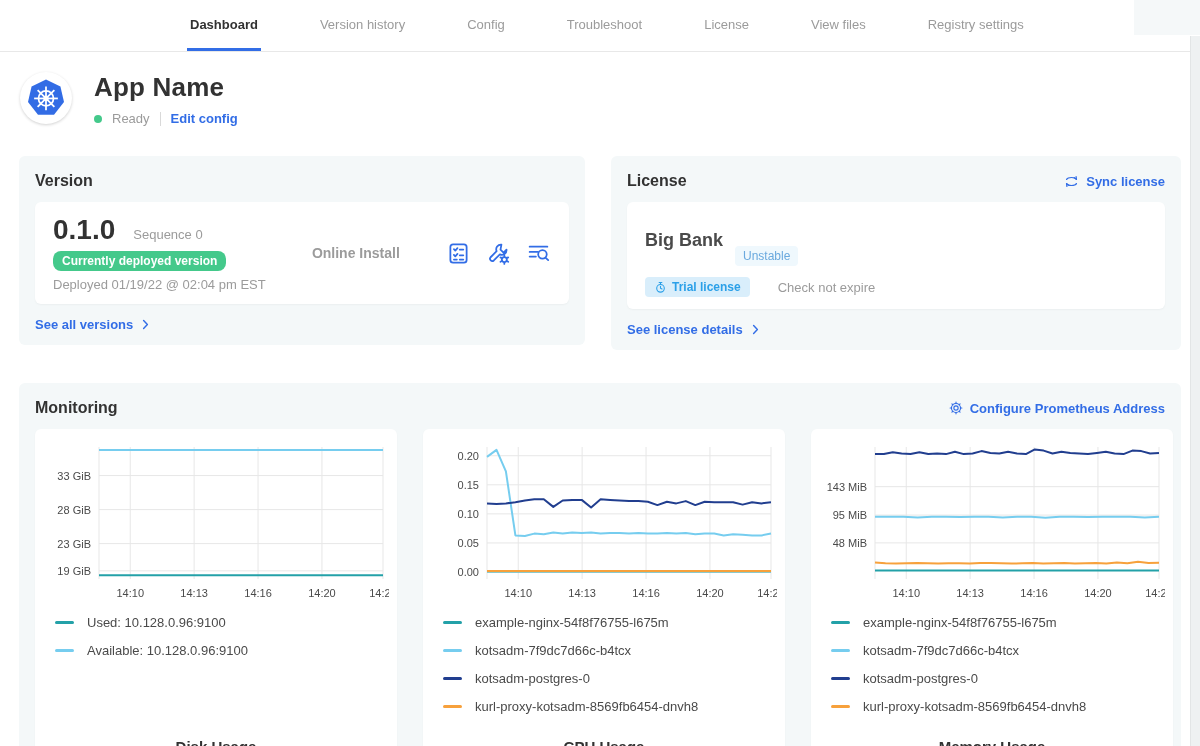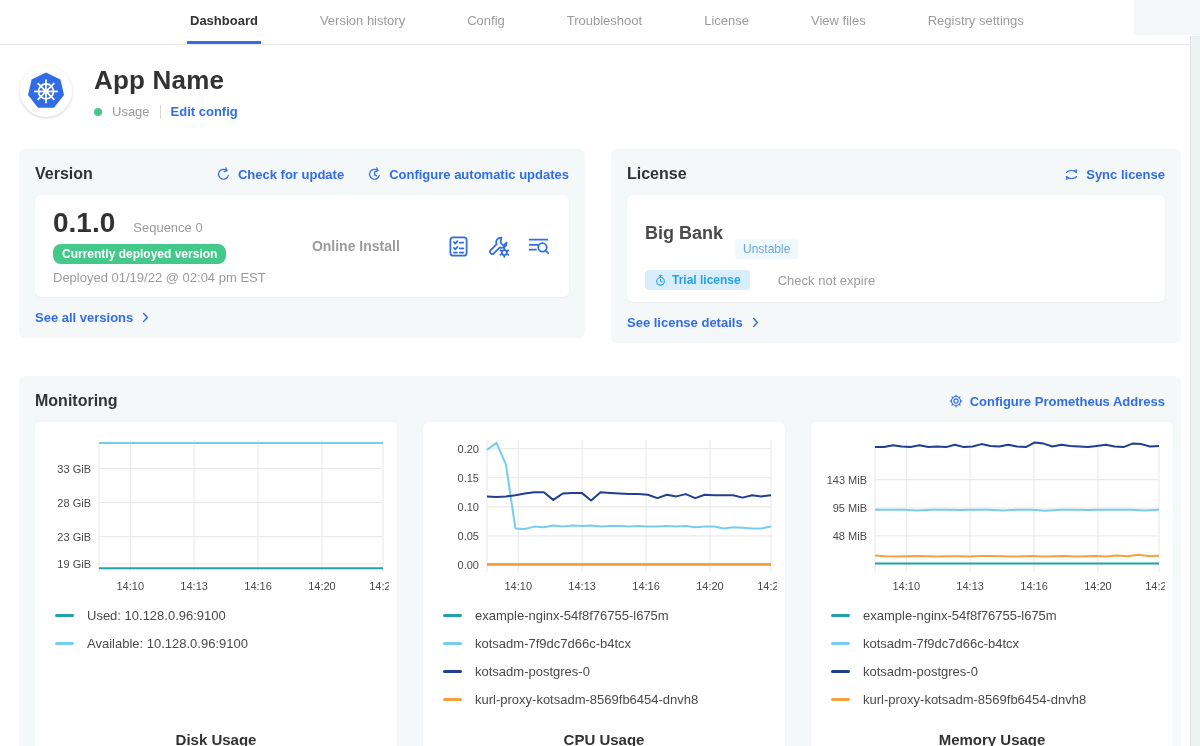--- a/index.html
+++ b/index.html
@@ -5,21 +5,21 @@
   * { margin:0; padding:0; box-sizing:border-box; }
   html,body { width:1200px; height:746px; overflow:hidden; background:#fff;
     font-family:"Liberation Sans", sans-serif; color:#323232; }
 
   :root{
     --accent:#326de6; --green:#44c98b; --gray:#9b9b9b; --dark:#323232;
     --panel:#f4f8f9; --grid:#e7e7e7;
   }
 
   
-  .navbar { position:relative; height:45px; background:#fff; border-bottom:1px solid #e8e8e8;
+  .navbar { position:relative; height:52px; background:#fff; border-bottom:1px solid #e8e8e8;
     display:flex; align-items:stretch; padding-left:187px; }
   .nav-tabs { display:flex; gap:56px; }
   .tab { display:flex; align-items:center; font-size:13px; color:#9b9b9b; cursor:pointer;
     border-bottom:3px solid transparent; padding:0 3px; text-decoration:none; }
   .tab.active { color:#323232; font-weight:bold; border-bottom-color:var(--accent); }
   .nav-shade { position:absolute; right:0; top:0; width:66px; height:35px; background:#f5f8f9; }
 
   
   .app-header { display:flex; align-items:flex-start; gap:22px; padding:20px 20px 0 20px; height:104px; }
   .app-logo { width:52px; height:52px; border-radius:50%; background:#fff;
@@ -117,50 +117,33 @@
         <line x1="50" y1="51" x2="31" y2="70"></line>
           <line x1="50" y1="51" x2="69" y2="70"></line>
       </g>
       <circle cx="50" cy="51" r="6" fill="#fff"></circle>
     </svg>
   </div>
   <div>
     <h1 class="app-title">App Name</h1>
     <div class="app-status-row">
       <span class="status-dot"></span>
-      <span class="status-text">Usage</span>
+      <span class="status-text">Ready</span>
       <span class="vdivider"></span>
       <a class="link">Edit config</a>
     </div>
   </div>
 </header>
 
 <main>
   <div class="row">
 
     <section class="panel version-panel">
       <div class="panel-head">
         <h2 class="panel-title">Version</h2>
-        <div class="head-links">
-          <a class="link">
-            <svg class="ic" width="17" height="17" viewBox="0 0 24 24">
-              <path d="M18.8 13.2 A7 7 0 1 1 16.6 6.4"></path>
-              <polyline points="15.2,2.6 16.9,6.6 12.9,8.2"></polyline>
-            </svg>
-            <span>Check for update</span>
-          </a>
-          <a class="link">
-            <svg class="ic" width="17" height="17" viewBox="0 0 24 24">
-              <path d="M18.8 13.2 A7 7 0 1 1 16.6 6.4"></path>
-              <polyline points="15.2,2.6 16.9,6.6 12.9,8.2"></polyline>
-              <polyline points="12,8.5 12,12.5 14.8,13.6"></polyline>
-            </svg>
-            <span>Configure automatic updates</span>
-          </a>
-        </div>
       </div>
 
       <div class="white-card version-card">
         <div class="v-left">
           <div class="v-number-row">
             <span class="v-number">0.1.0</span>
             <span class="v-seq">Sequence 0</span>
           </div>
           <span class="badge-green">Currently deployed version</span>
           <div class="v-deployed">Deployed 01/19/22 @ 02:04 pm EST</div>

